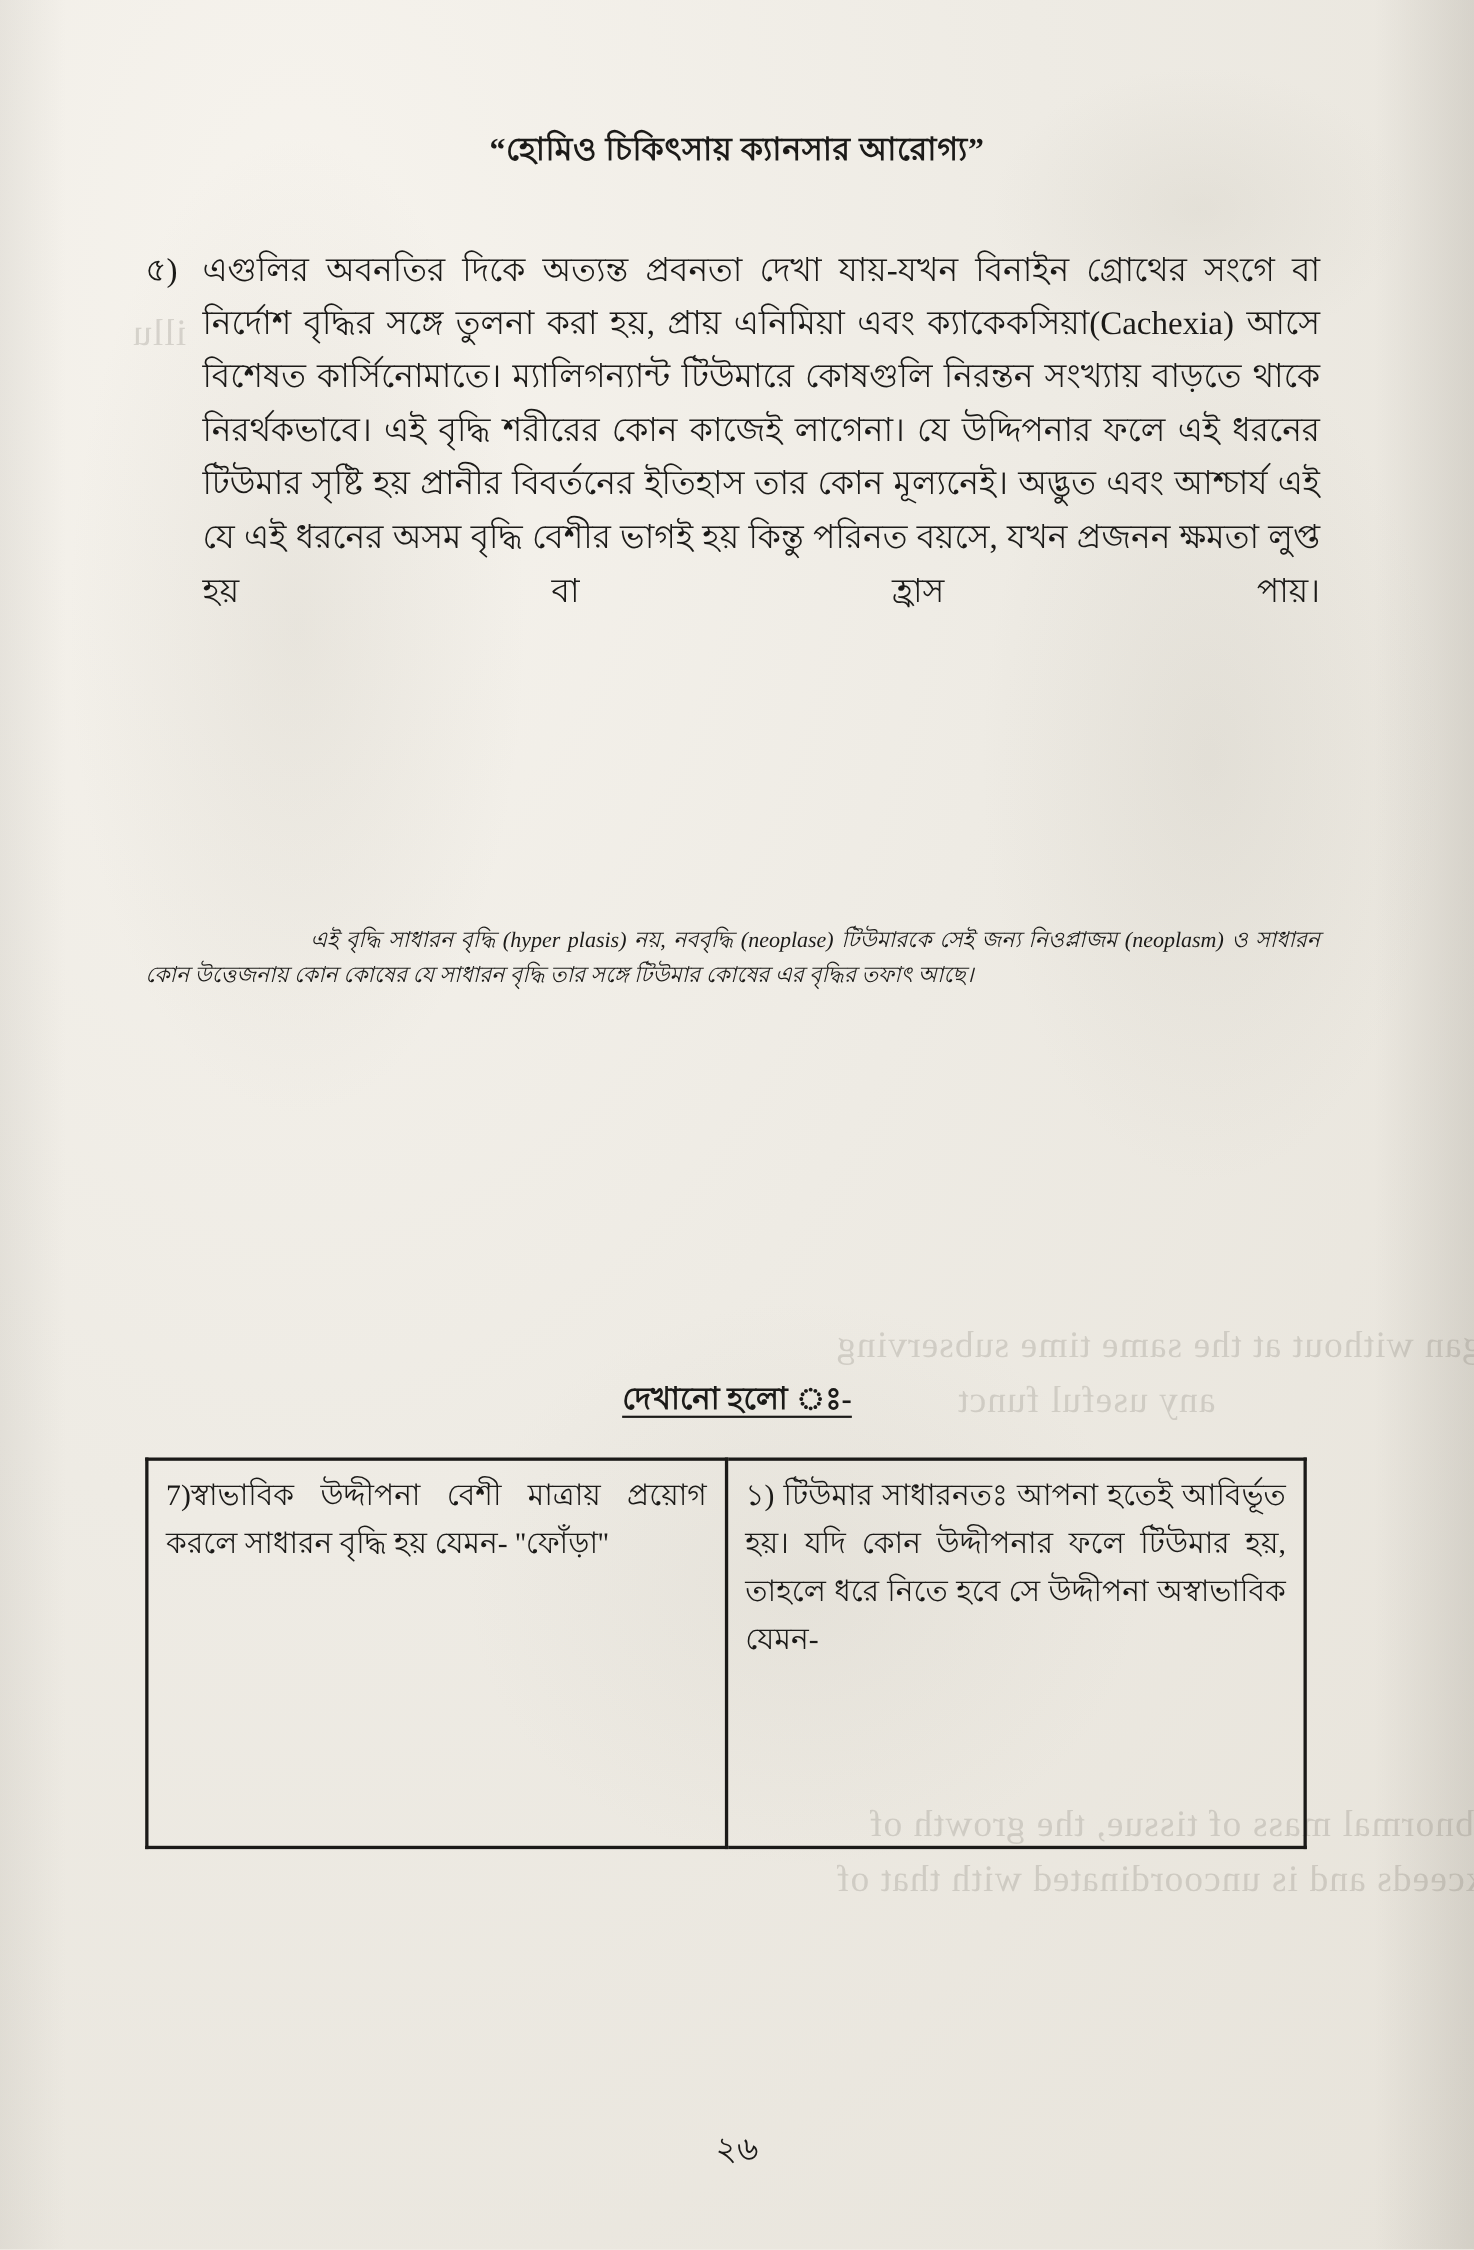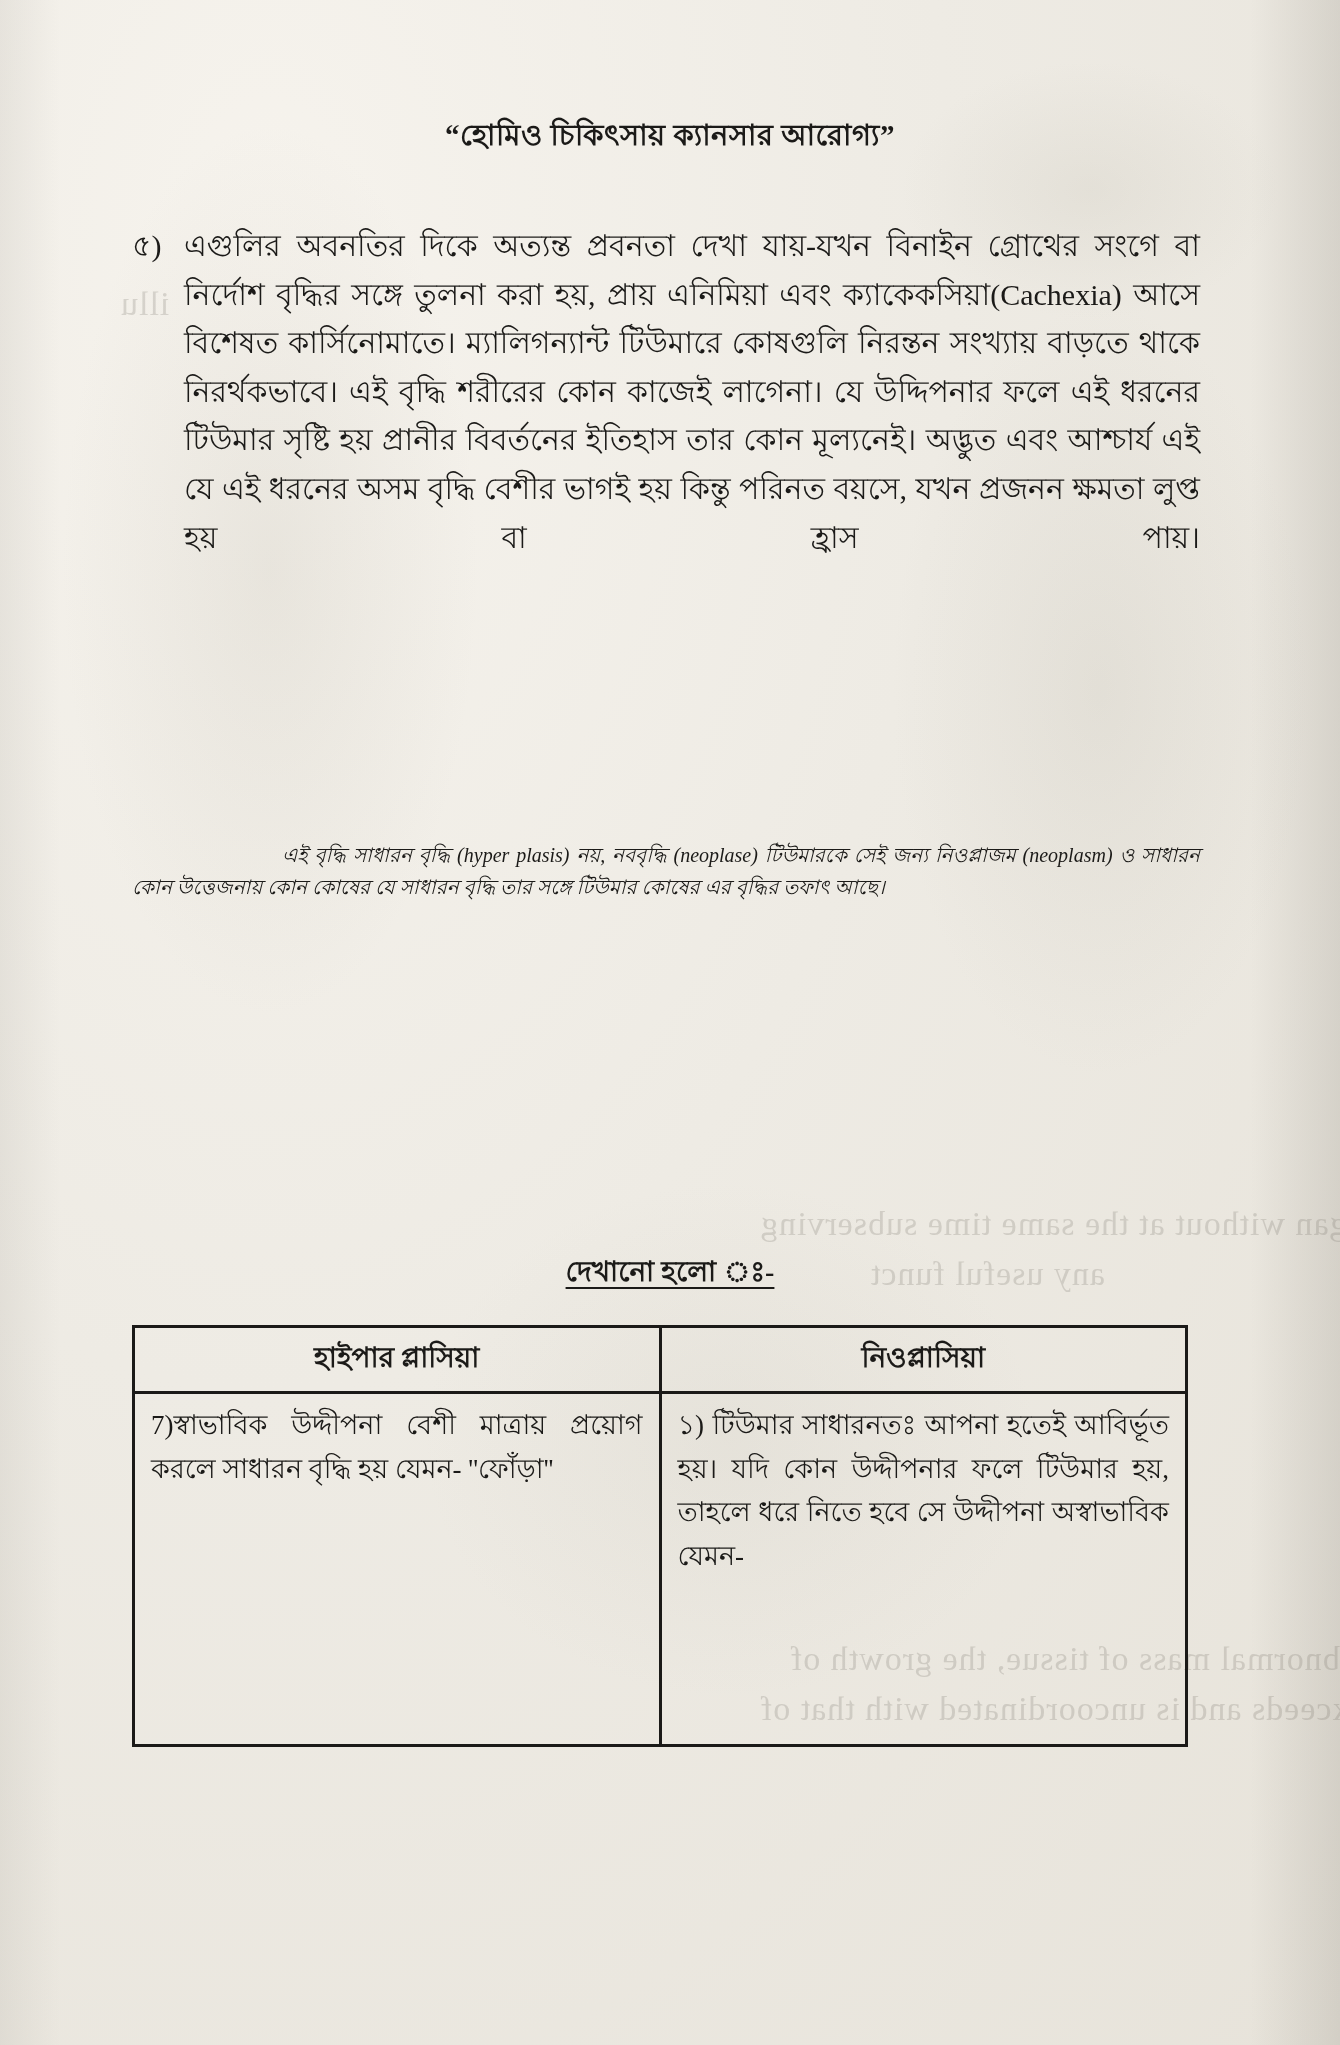--- a/index.html
+++ b/index.html
@@ -195,32 +195,29 @@
       <div class="para-1-text">এগুলির অবনতির দিকে অত্যন্ত প্রবনতা দেখা যায়-যখন বিনাইন গ্রোথের সংগে বা নির্দোশ বৃদ্ধির সঙ্গে তুলনা করা হয়, প্রায় এনিমিয়া এবং ক্যাকেকসিয়া(Cachexia) আসে বিশেষত কার্সিনোমাতে। ম্যালিগন্যান্ট টিউমারে কোষগুলি নিরন্তন সংখ্যায় বাড়তে থাকে নিরর্থকভাবে। এই বৃদ্ধি শরীরের কোন কাজেই লাগেনা। যে উদ্দিপনার ফলে এই ধরনের টিউমার সৃষ্টি হয় প্রানীর বিবর্তনের ইতিহাস তার কোন মূল্যনেই। অদ্ভুত এবং আশ্চার্য এই যে এই ধরনের অসম বৃদ্ধি বেশীর ভাগই হয় কিন্তু পরিনত বয়সে, যখন প্রজনন ক্ষমতা লুপ্ত হয় বা হ্রাস পায়।</div>
     </div>
 
     <div class="para-2">এই বৃদ্ধি সাধারন বৃদ্ধি (hyper plasis) নয়, নববৃদ্ধি (neoplase) টিউমারকে সেই জন্য নিওপ্লাজম (neoplasm) ও সাধারন কোন উত্তেজনায় কোন কোষের যে সাধারন বৃদ্ধি তার সঙ্গে টিউমার কোষের এর বৃদ্ধির তফাৎ আছে।</div>
 
 
     <div class="subhead">দেখানো হলো ঃ-</div>
 
     <table class="table">
       <tbody>
-          <tr>
-        <th style="width:50%">হাইপার প্লাসিয়া</th>
-        <th style="width:50%">নিওপ্লাসিয়া</th>
-      </tr>
       <tr>
         <td class="cell-left">
           <div class="cell-text">7)স্বাভাবিক উদ্দীপনা বেশী মাত্রায় প্রয়োগ করলে সাধারন বৃদ্ধি হয় যেমন- ''ফোঁড়া''</div>
         </td>
         <td class="cell-right">
           <div class="cell-text">১)  টিউমার সাধারনতঃ আপনা হতেই আবির্ভূত হয়। যদি কোন উদ্দীপনার ফলে টিউমার হয়, তাহলে ধরে নিতে হবে সে উদ্দীপনা অস্বাভাবিক যেমন-</div>
         </td>
       </tr>
     </tbody>
       </table>
 
+    <div class="page-number">২৬</div>
   </div>
 
   <div class="edge-shadow"></div>
   <div class="edge-shadow-left"></div>
 </div>
 
 </body></html>

